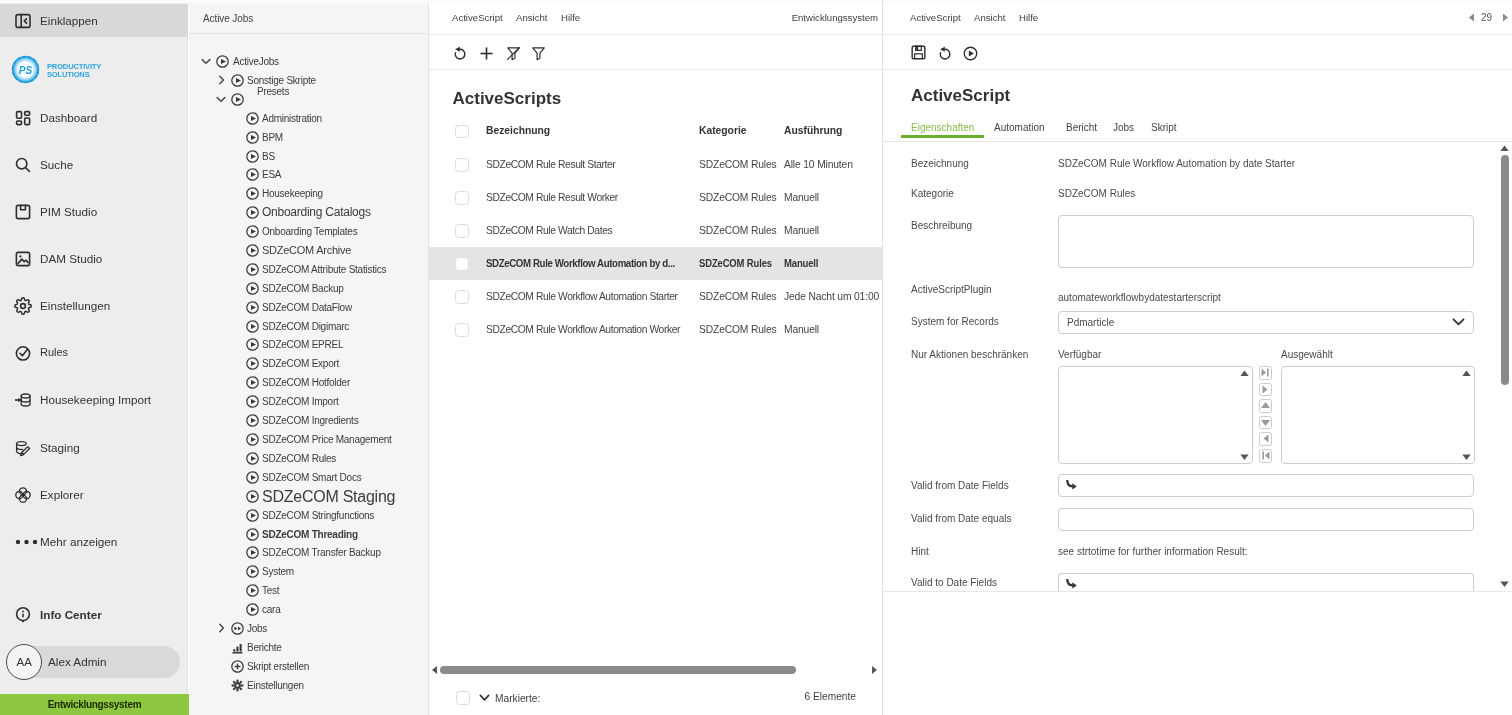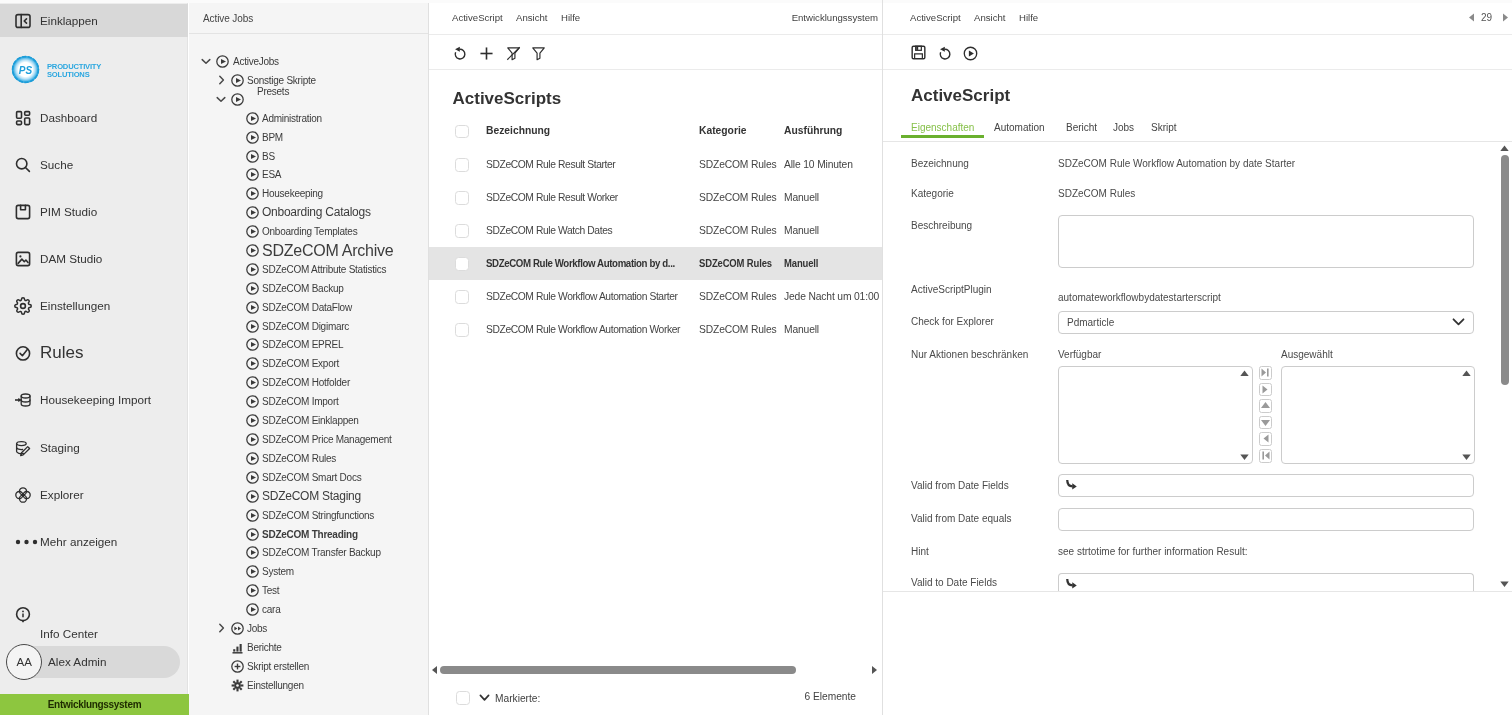--- a/index.html
+++ b/index.html
@@ -61,21 +61,21 @@
 <div class="txt" style="left:40px;top:250.2px;font-size:11.7px;color:#333;font-weight:400;line-height:17.549999999999997px;">DAM Studio</div>
 <svg class="abs" style="left:14px;top:297px" width="18" height="18" viewBox="0 0 18 18">
     <circle cx="9" cy="9" r="2.4" fill="none" stroke="#2e2e2e" stroke-width="1.6" stroke-linecap="round" stroke-linejoin="round"></circle>
     <path transform="scale(0.75)" fill="none" stroke="#2e2e2e" stroke-width="2" stroke-linejoin="round" d="M19.4 15a1.65 1.65 0 0 0 .33 1.82l.06.06a2 2 0 0 1 0 2.83 2 2 0 0 1-2.83 0l-.06-.06a1.65 1.65 0 0 0-1.82-.33 1.65 1.65 0 0 0-1 1.51V21a2 2 0 0 1-2 2 2 2 0 0 1-2-2v-.09A1.65 1.65 0 0 0 9 19.4a1.65 1.65 0 0 0-1.82.33l-.06.06a2 2 0 0 1-2.83 0 2 2 0 0 1 0-2.83l.06-.06a1.65 1.65 0 0 0 .33-1.82 1.65 1.65 0 0 0-1.51-1H3a2 2 0 0 1-2-2 2 2 0 0 1 2-2h.09A1.65 1.65 0 0 0 4.6 9a1.65 1.65 0 0 0-.33-1.82l-.06-.06a2 2 0 0 1 0-2.83 2 2 0 0 1 2.83 0l.06.06a1.65 1.65 0 0 0 1.82.33H9a1.65 1.65 0 0 0 1-1.51V3a2 2 0 0 1 2-2 2 2 0 0 1 2 2v.09a1.65 1.65 0 0 0 1 1.51 1.65 1.65 0 0 0 1.82-.33l.06-.06a2 2 0 0 1 2.83 0 2 2 0 0 1 0 2.83l-.06.06a1.65 1.65 0 0 0-.33 1.82V9a1.65 1.65 0 0 0 1.51 1H21a2 2 0 0 1 2 2 2 2 0 0 1-2 2h-.09a1.65 1.65 0 0 0-1.51 1z"></path>
   </svg>
 <div class="txt" style="left:40px;top:297.2px;font-size:11.7px;color:#333;font-weight:400;line-height:17.549999999999997px;">Einstellungen</div>
 <svg class="abs" style="left:14px;top:344px" width="18" height="18" viewBox="0 0 18 18">
     <circle cx="9" cy="9.4" r="6.6" fill="none" stroke="#2e2e2e" stroke-width="1.6" stroke-linecap="round" stroke-linejoin="round"></circle>
     <polyline points="6.1,9.4 8.4,11.7 13.3,5.4" fill="none" stroke="#2e2e2e" stroke-width="1.6" stroke-linecap="round" stroke-linejoin="round"></polyline>
   </svg>
-<div class="txt" style="left:40px;top:344.2px;font-size:17px;color:#333;font-weight:400;line-height:17.549999999999997px;">Rules</div>
+<div class="txt" style="left:40px;top:344.2px;font-size:11px;color:#333;font-weight:400;line-height:17.549999999999997px;">Rules</div>
 <svg class="abs" style="left:14px;top:391px" width="18" height="18" viewBox="0 0 18 18">
     <ellipse cx="11.6" cy="5" rx="4.4" ry="2" fill="none" stroke="#2e2e2e" stroke-width="1.3" stroke-linecap="round" stroke-linejoin="round"></ellipse>
     <path d="M7.2,5 V13 A4.4,2 0 0 0 16,13 V5" fill="none" stroke="#2e2e2e" stroke-width="1.3" stroke-linecap="round" stroke-linejoin="round"></path>
     <path d="M7.2,9 A4.4,2 0 0 0 16,9" fill="none" stroke="#2e2e2e" stroke-width="1.3" stroke-linecap="round" stroke-linejoin="round"></path>
     <line x1="1" y1="9" x2="5" y2="9" stroke="#2e2e2e" stroke-width="1.6"></line>
     <polygon points="4.2,6.9 8,9 4.2,11.1" fill="#2e2e2e"></polygon>
   </svg>
 <div class="txt" style="left:40px;top:391.2px;font-size:11.7px;color:#333;font-weight:400;line-height:17.549999999999997px;">Housekeeping Import</div>
 <svg class="abs" style="left:14px;top:439px" width="18" height="18" viewBox="0 0 18 18">
     <ellipse cx="7.4" cy="4.6" rx="4.8" ry="2" fill="none" stroke="#2e2e2e" stroke-width="1.3" stroke-linecap="round" stroke-linejoin="round"></ellipse>
@@ -96,21 +96,21 @@
     <circle cx="12.5" cy="9" r="2.2" fill="#2e2e2e"></circle>
     <circle cx="21" cy="9" r="2.2" fill="#2e2e2e"></circle>
   </svg>
 <div class="txt" style="left:40px;top:533.2px;font-size:11.7px;color:#333;font-weight:400;line-height:17.549999999999997px;">Mehr anzeigen</div>
 <svg class="abs" style="left:14px;top:606px" width="18" height="18" viewBox="0 0 18 18">
     <circle cx="9" cy="8.2" r="6.4" fill="none" stroke="#2e2e2e" stroke-width="1.6" stroke-linecap="round" stroke-linejoin="round"></circle>
     <circle cx="9" cy="5.4" r="0.9" fill="#2e2e2e"></circle>
     <line x1="9" y1="7.6" x2="9" y2="11.2" stroke="#2e2e2e" stroke-width="1.5"></line>
     <path d="M7.2,13.9 L9,16.8 L10.8,13.9" fill="#2e2e2e" stroke="none"></path>
   </svg>
-<div class="txt" style="left:40px;top:606.2px;font-size:11.7px;color:#333;font-weight:400;line-height:17.549999999999997px;margin-top:19px;">Info Center</div>
+<div class="txt" style="left:40px;top:606.2px;font-size:11.7px;color:#333;font-weight:700;line-height:17.549999999999997px;">Info Center</div>
 <div class="abs" style="left:7px;top:646px;width:173px;height:32px;background:#d9d9d9;border-radius:16px;"></div>
 <div class="abs" style="left:6px;top:644px;width:36px;height:36px;border-radius:50%;background:#f4f4f4;border:1.3px solid #4a4a4a;"></div>
 <div class="txt" style="left:16.5px;top:653.9px;font-size:11.5px;color:#333;font-weight:400;line-height:17.25px;">AA</div>
 <div class="txt" style="left:48px;top:653.2px;font-size:11.7px;color:#333;font-weight:400;line-height:17.549999999999997px;">Alex Admin</div>
 <div class="abs" style="left:0px;top:694px;width:189px;height:21px;background:#8dc63f;"></div>
 <div class="txt" style="left:0;top:699px;width:189px;text-align:center;font-size:10px;letter-spacing:-0.3px;font-weight:bold;color:#1e2b00;">Entwicklungssystem</div>
 <div class="abs" style="left:189px;top:0px;width:240px;height:715px;background:#f5f5f5;border-right:1px solid #e0e0e0;"></div>
 <div class="abs" style="left:189px;top:33px;width:239px;height:1px;background:#e3e3e3;"></div>
 <div class="txt" style="left:203px;top:10.5px;font-size:10px;color:#444;font-weight:400;line-height:15.0px;letter-spacing:-0.1px;">Active Jobs</div>
 <svg class="abs" style="left:201px;top:56.5px" width="10" height="9" viewBox="0 0 10 9">
@@ -169,21 +169,21 @@
 <div class="txt" style="left:262px;top:204.5px;font-size:12px;color:#3c3c3c;font-weight:400;line-height:15.0px;letter-spacing:-0.25px;">Onboarding Catalogs</div>
 <svg class="abs" style="left:245.5px;top:224.5px" width="13" height="13" viewBox="0 0 13 13">
     <circle cx="6.5" cy="6.5" r="5.7" fill="none" stroke="#3a3a3a" stroke-width="1.25"></circle>
     <polygon points="5,3.9 10,6.5 5,9.1" fill="#3a3a3a"></polygon>
   </svg>
 <div class="txt" style="left:262px;top:223.5px;font-size:10px;color:#3c3c3c;font-weight:400;line-height:15.0px;letter-spacing:-0.25px;">Onboarding Templates</div>
 <svg class="abs" style="left:245.5px;top:243.5px" width="13" height="13" viewBox="0 0 13 13">
     <circle cx="6.5" cy="6.5" r="5.7" fill="none" stroke="#3a3a3a" stroke-width="1.25"></circle>
     <polygon points="5,3.9 10,6.5 5,9.1" fill="#3a3a3a"></polygon>
   </svg>
-<div class="txt" style="left:262px;top:242.5px;font-size:16px;color:#3c3c3c;font-weight:400;line-height:15.0px;letter-spacing:-0.25px;">SDZeCOM Archive</div>
+<div class="txt" style="left:262px;top:242.5px;font-size:11px;color:#3c3c3c;font-weight:400;line-height:15.0px;letter-spacing:-0.25px;">SDZeCOM Archive</div>
 <svg class="abs" style="left:245.5px;top:262.5px" width="13" height="13" viewBox="0 0 13 13">
     <circle cx="6.5" cy="6.5" r="5.7" fill="none" stroke="#3a3a3a" stroke-width="1.25"></circle>
     <polygon points="5,3.9 10,6.5 5,9.1" fill="#3a3a3a"></polygon>
   </svg>
 <div class="txt" style="left:262px;top:261.5px;font-size:10px;color:#3c3c3c;font-weight:400;line-height:15.0px;letter-spacing:-0.25px;">SDZeCOM Attribute Statistics</div>
 <svg class="abs" style="left:245.5px;top:281.5px" width="13" height="13" viewBox="0 0 13 13">
     <circle cx="6.5" cy="6.5" r="5.7" fill="none" stroke="#3a3a3a" stroke-width="1.25"></circle>
     <polygon points="5,3.9 10,6.5 5,9.1" fill="#3a3a3a"></polygon>
   </svg>
 <div class="txt" style="left:262px;top:280.5px;font-size:10px;color:#3c3c3c;font-weight:400;line-height:15.0px;letter-spacing:-0.25px;">SDZeCOM Backup</div>
@@ -214,41 +214,41 @@
 <div class="txt" style="left:262px;top:374.5px;font-size:10px;color:#3c3c3c;font-weight:400;line-height:15.0px;letter-spacing:-0.25px;">SDZeCOM Hotfolder</div>
 <svg class="abs" style="left:245.5px;top:394.5px" width="13" height="13" viewBox="0 0 13 13">
     <circle cx="6.5" cy="6.5" r="5.7" fill="none" stroke="#3a3a3a" stroke-width="1.25"></circle>
     <polygon points="5,3.9 10,6.5 5,9.1" fill="#3a3a3a"></polygon>
   </svg>
 <div class="txt" style="left:262px;top:393.5px;font-size:10px;color:#3c3c3c;font-weight:400;line-height:15.0px;letter-spacing:-0.25px;">SDZeCOM Import</div>
 <svg class="abs" style="left:245.5px;top:413.5px" width="13" height="13" viewBox="0 0 13 13">
     <circle cx="6.5" cy="6.5" r="5.7" fill="none" stroke="#3a3a3a" stroke-width="1.25"></circle>
     <polygon points="5,3.9 10,6.5 5,9.1" fill="#3a3a3a"></polygon>
   </svg>
-<div class="txt" style="left:262px;top:412.5px;font-size:10px;color:#3c3c3c;font-weight:400;line-height:15.0px;letter-spacing:-0.25px;">SDZeCOM Einklappen</div>
+<div class="txt" style="left:262px;top:412.5px;font-size:10px;color:#3c3c3c;font-weight:400;line-height:15.0px;letter-spacing:-0.25px;">SDZeCOM Ingredients</div>
 <svg class="abs" style="left:245.5px;top:432.5px" width="13" height="13" viewBox="0 0 13 13">
     <circle cx="6.5" cy="6.5" r="5.7" fill="none" stroke="#3a3a3a" stroke-width="1.25"></circle>
     <polygon points="5,3.9 10,6.5 5,9.1" fill="#3a3a3a"></polygon>
   </svg>
 <div class="txt" style="left:262px;top:431.5px;font-size:10px;color:#3c3c3c;font-weight:400;line-height:15.0px;letter-spacing:-0.25px;">SDZeCOM Price Management</div>
 <svg class="abs" style="left:245.5px;top:451.5px" width="13" height="13" viewBox="0 0 13 13">
     <circle cx="6.5" cy="6.5" r="5.7" fill="none" stroke="#3a3a3a" stroke-width="1.25"></circle>
     <polygon points="5,3.9 10,6.5 5,9.1" fill="#3a3a3a"></polygon>
   </svg>
 <div class="txt" style="left:262px;top:450.5px;font-size:10px;color:#3c3c3c;font-weight:400;line-height:15.0px;letter-spacing:-0.25px;">SDZeCOM Rules</div>
 <svg class="abs" style="left:245.5px;top:470.5px" width="13" height="13" viewBox="0 0 13 13">
     <circle cx="6.5" cy="6.5" r="5.7" fill="none" stroke="#3a3a3a" stroke-width="1.25"></circle>
     <polygon points="5,3.9 10,6.5 5,9.1" fill="#3a3a3a"></polygon>
   </svg>
 <div class="txt" style="left:262px;top:469.5px;font-size:10px;color:#3c3c3c;font-weight:400;line-height:15.0px;letter-spacing:-0.25px;">SDZeCOM Smart Docs</div>
 <svg class="abs" style="left:245.5px;top:489.5px" width="13" height="13" viewBox="0 0 13 13">
     <circle cx="6.5" cy="6.5" r="5.7" fill="none" stroke="#3a3a3a" stroke-width="1.25"></circle>
     <polygon points="5,3.9 10,6.5 5,9.1" fill="#3a3a3a"></polygon>
   </svg>
-<div class="txt" style="left:262px;top:488.5px;font-size:12px;color:#3c3c3c;font-weight:400;line-height:15.0px;letter-spacing:-0.25px;">SDZeCOM Staging</div>
+<div class="txt" style="left:262px;top:488.5px;font-size:16px;color:#3c3c3c;font-weight:400;line-height:15.0px;letter-spacing:-0.25px;">SDZeCOM Staging</div>
 <svg class="abs" style="left:245.5px;top:508.5px" width="13" height="13" viewBox="0 0 13 13">
     <circle cx="6.5" cy="6.5" r="5.7" fill="none" stroke="#3a3a3a" stroke-width="1.25"></circle>
     <polygon points="5,3.9 10,6.5 5,9.1" fill="#3a3a3a"></polygon>
   </svg>
 <div class="txt" style="left:262px;top:507.5px;font-size:10px;color:#3c3c3c;font-weight:400;line-height:15.0px;letter-spacing:-0.25px;">SDZeCOM Stringfunctions</div>
 <svg class="abs" style="left:245.5px;top:527.5px" width="13" height="13" viewBox="0 0 13 13">
     <circle cx="6.5" cy="6.5" r="5.7" fill="none" stroke="#3a3a3a" stroke-width="1.25"></circle>
     <polygon points="5,3.9 10,6.5 5,9.1" fill="#3a3a3a"></polygon>
   </svg>
 <div class="txt" style="left:262px;top:526.5px;font-size:10px;color:#3c3c3c;font-weight:700;line-height:15.0px;letter-spacing:-0.25px;">SDZeCOM Threading</div>
@@ -412,21 +412,21 @@
 <div class="abs" style="left:883px;top:140.5px;width:629px;height:1px;background:#e6e6e6;"></div>
 <div class="abs" style="left:883px;top:590.5px;width:629px;height:1px;background:#e6e6e6;"></div>
 <div class="txt" style="left:911px;top:155.5px;font-size:10px;color:#4a4a4a;font-weight:400;line-height:15.0px;">Bezeichnung</div>
 <div class="txt" style="left:1058px;top:155.5px;font-size:10px;color:#4a4a4a;font-weight:400;line-height:15.0px;">SDZeCOM Rule Workflow Automation by date Starter</div>
 <div class="txt" style="left:911px;top:185.5px;font-size:10px;color:#4a4a4a;font-weight:400;line-height:15.0px;">Kategorie</div>
 <div class="txt" style="left:1058px;top:185.5px;font-size:10px;color:#4a4a4a;font-weight:400;line-height:15.0px;">SDZeCOM Rules</div>
 <div class="txt" style="left:911px;top:217.5px;font-size:10px;color:#4a4a4a;font-weight:400;line-height:15.0px;">Beschreibung</div>
 <div class="abs" style="left:1058px;top:214.5px;width:416px;height:53px;background:#fff;border:1px solid #ccc;border-radius:4px;"></div>
 <div class="txt" style="left:911px;top:281.5px;font-size:10px;color:#4a4a4a;font-weight:400;line-height:15.0px;">ActiveScriptPlugin</div>
 <div class="txt" style="left:1058px;top:290px;font-size:10px;color:#4a4a4a;font-weight:400;line-height:15.0px;">automateworkflowbydatestarterscript</div>
-<div class="txt" style="left:911px;top:314.0px;font-size:10px;color:#4a4a4a;font-weight:400;line-height:15.0px;">Check for Explorer</div>
+<div class="txt" style="left:911px;top:314.0px;font-size:10px;color:#4a4a4a;font-weight:400;line-height:15.0px;">System for Records</div>
 <div class="abs" style="left:1058px;top:310.5px;width:416px;height:23px;background:#fff;border:1px solid #ccc;border-radius:4px;"></div>
 <div class="txt" style="left:1067px;top:314.5px;font-size:10px;color:#4a4a4a;font-weight:400;line-height:15.0px;">Pdmarticle</div>
 <svg class="abs" style="left:1452px;top:318px" width="13" height="8" viewBox="0 0 13 8">
     <polyline points="1.5,1.3 6.5,6.3 11.5,1.3" fill="none" stroke="#333" stroke-width="1.8" stroke-linecap="round" stroke-linejoin="round"></polyline>
   </svg>
 <div class="txt" style="left:911px;top:346.5px;font-size:10px;color:#4a4a4a;font-weight:400;line-height:15.0px;">Nur Aktionen beschränken</div>
 <div class="txt" style="left:1058px;top:346.5px;font-size:10px;color:#4a4a4a;font-weight:400;line-height:15.0px;">Verfügbar</div>
 <div class="txt" style="left:1281px;top:346.5px;font-size:10px;color:#4a4a4a;font-weight:400;line-height:15.0px;">Ausgewählt</div>
 <div class="abs" style="left:1058px;top:365.5px;width:195px;height:98px;background:#fff;border:1px solid #ccc;border-radius:4px;"></div>
 <div class="abs" style="left:1281px;top:365.5px;width:193.5px;height:98px;background:#fff;border:1px solid #ccc;border-radius:4px;"></div>

